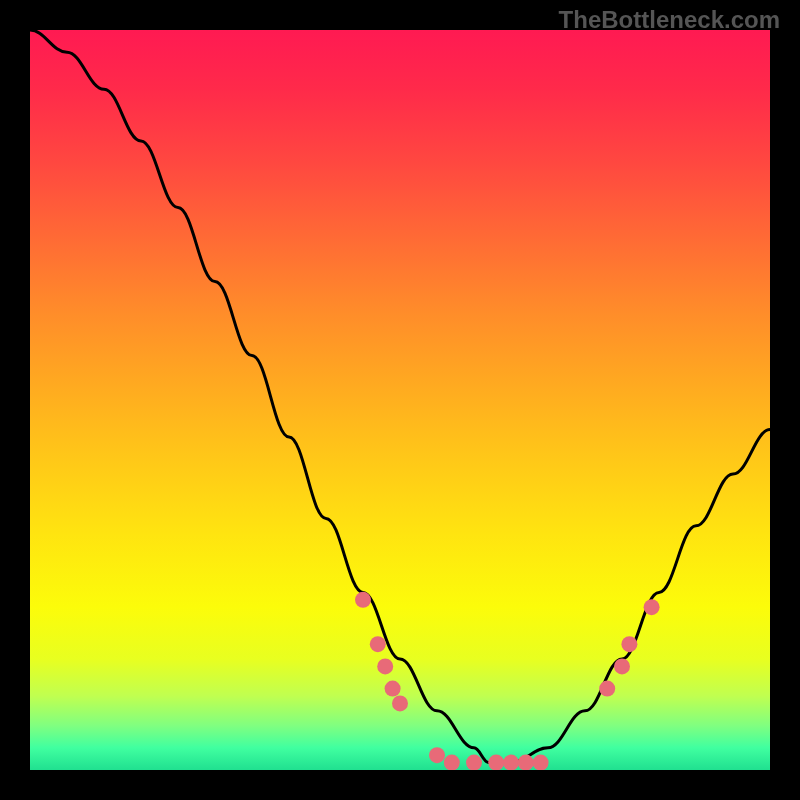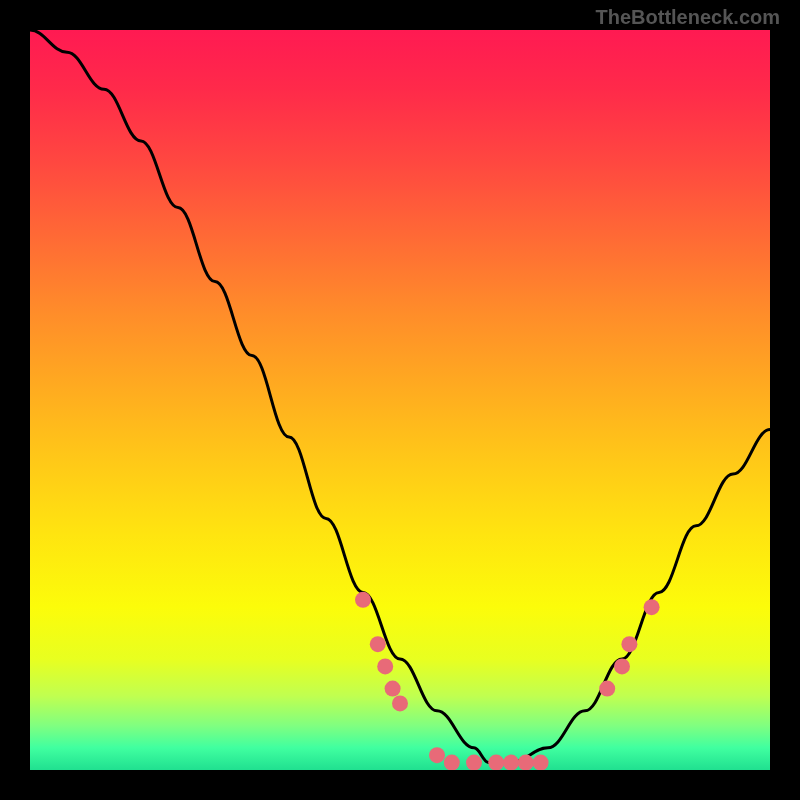--- a/index.html
+++ b/index.html
@@ -15,21 +15,21 @@
     position: relative;
     width: 800px;
     height: 800px;
     background: #000;
   }
   .watermark {
     position: absolute;
     top: 6px;
     right: 20px;
     color: #555;
-    font-size: 20px;
+    font-size: 24px;
     font-weight: bold;
     z-index: 10;
   }
   .plot-area {
     position: absolute;
     left: 30px;
     top: 30px;
     width: 740px;
     height: 740px;
     overflow: hidden;

